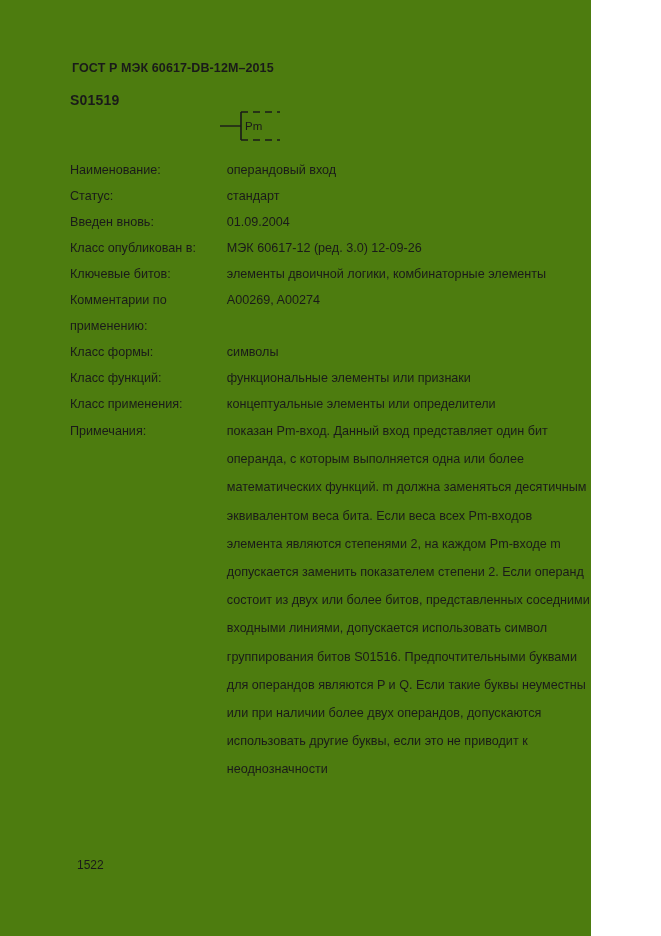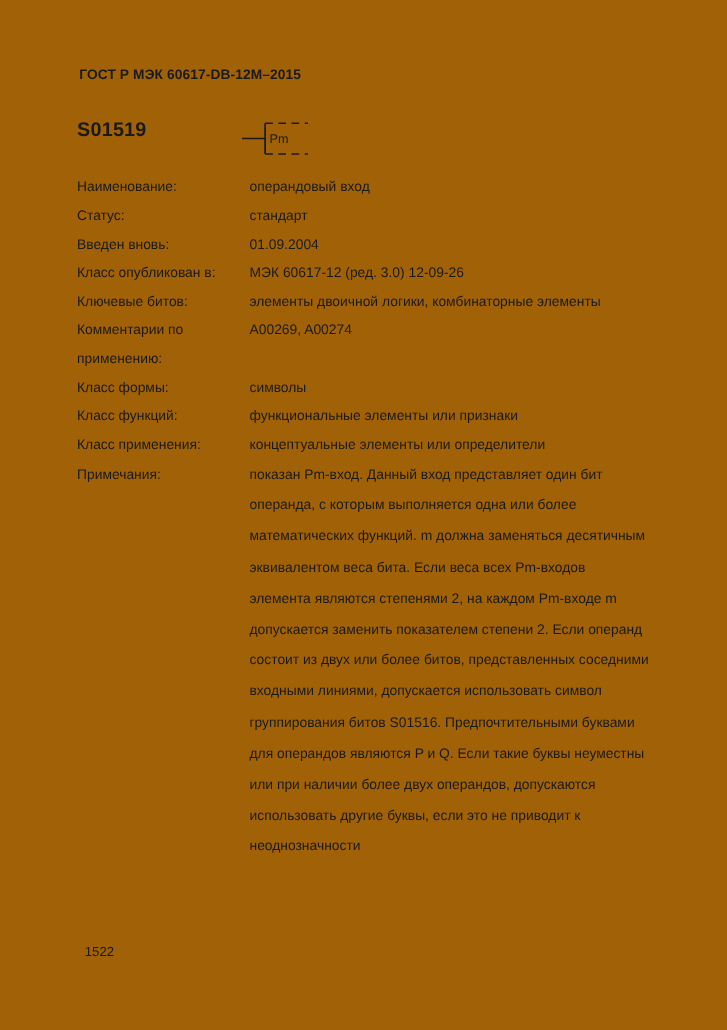--- a/index.html
+++ b/index.html
@@ -7,43 +7,43 @@
     padding: 0;
     background: #ffffff;
   }
   body {
     font-family: "Liberation Sans", sans-serif;
     color: #1a1a1a;
     -webkit-font-smoothing: antialiased;
   }
   .page {
     position: relative;
-    width: 661px;
+    width: 591px;
     height: 936px;
-    background: #a16207;
+    background: #4d7c0f;
     overflow: hidden;
   }
 
   
   .doc-header {
     position: absolute;
     left: 72px;
     top: 61px;
     font-size: 12.5px;
     font-weight: bold;
     letter-spacing: 0.1px;
     white-space: nowrap;
   }
 
   
   .symbol-id {
     position: absolute;
     left: 70px;
-    top: 108px;
-    font-size: 18px;
+    top: 92px;
+    font-size: 14px;
     font-weight: bold;
     letter-spacing: 0.2px;
   }
 
   
   .symbol-figure {
     position: absolute;
     left: 218px;
     top: 104px;
     width: 70px;

